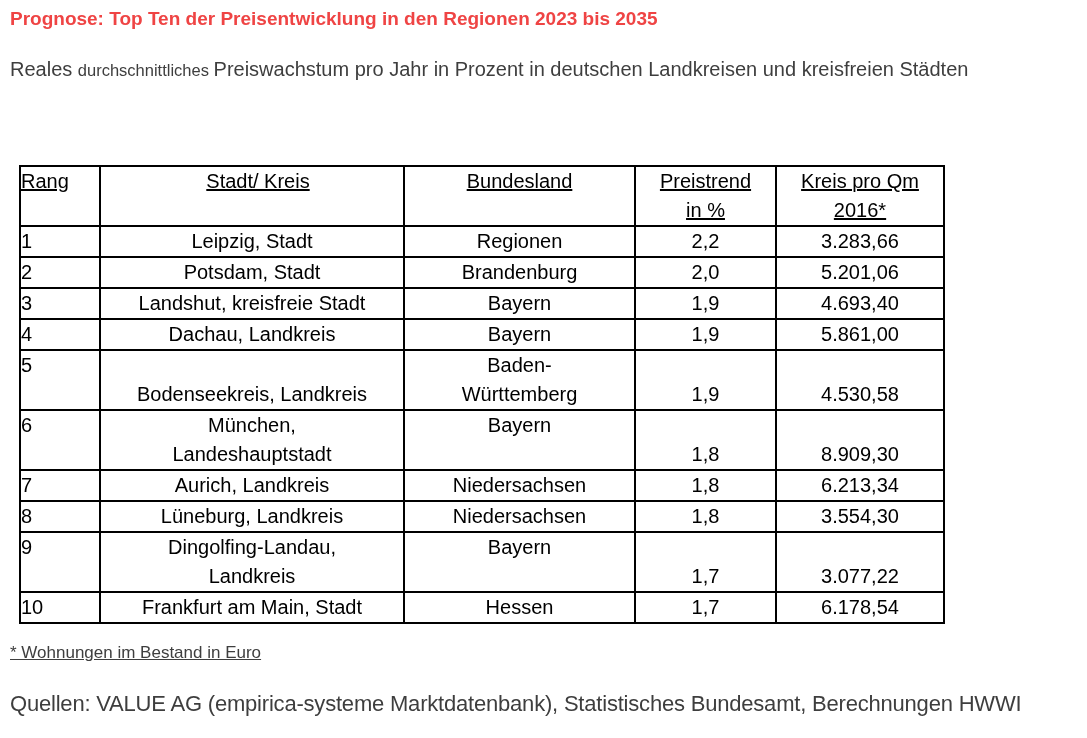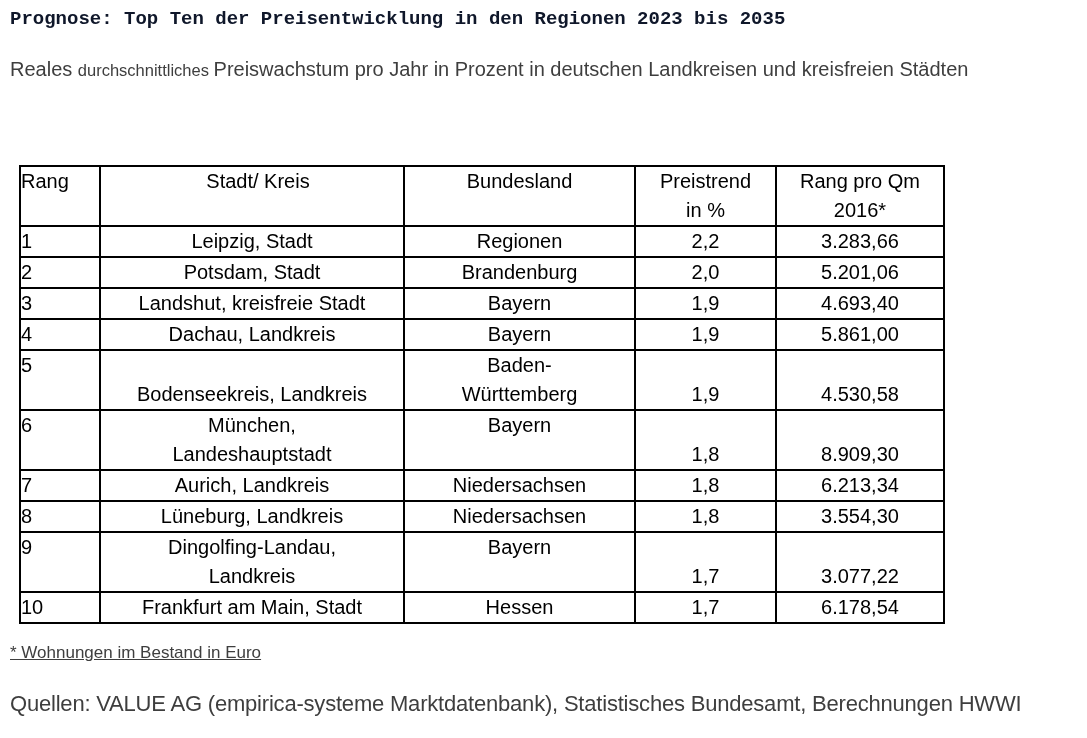--- a/index.html
+++ b/index.html
@@ -56,21 +56,21 @@
     padding: 0;
     font-weight: normal;
     box-sizing: border-box;
     overflow: hidden;
   }
   .data-table .line {
     height: 29px;
     line-height: 29px;
     white-space: nowrap;
   }
-  tr.hdr    { height: 59px; }
+  tr.hdr    { height: 59px; text-decoration: underline; }
   tr.single { height: 30px; }
   tr.tall   { height: 60px; }
 
   .col-rang         { text-align: left; padding-left: 9px; }
   .col-stadt-kreis  { text-align: center; padding-left: 10px; }
   .col-bundesland,
   .col-preistrend,
   .col-preis-pro-qm { text-align: center; }
   th.col-stadt-kreis { text-align: center; padding-left: 12px; }
 
@@ -93,21 +93,21 @@
     color: #3e3e3e;
     letter-spacing: -0.2px;
     white-space: nowrap;
   }
 </style>
 </head>
 <body>
 
 <div>
 
-  <h1 class="title" style="color: #0f172a; font-family: Liberation Mono, monospace;">Prognose: Top Ten der Preisentwicklung in den Regionen 2023 bis 2035</h1>
+  <h1 class="title" style="color: #ef4444;">Prognose: Top Ten der Preisentwicklung in den Regionen 2023 bis 2035</h1>
 
   <p class="subtitle"><span>Reales </span><span class="small">durchschnittliches </span><span>Preiswachstum pro Jahr in Prozent in deutschen Landkreisen und kreisfreien Städten</span></p>
 
   <table class="data-table">
     <colgroup>
       <col class="c0">
         <col class="c1">
         <col class="c2">
         <col class="c3">
         <col class="c4">
@@ -121,21 +121,21 @@
             <div class="line">Stadt/ Kreis</div>
           </th>
           <th class="col-bundesland">
             <div class="line">Bundesland</div>
           </th>
           <th class="col-preistrend">
             <div class="line">Preistrend</div>
             <div class="line">in %</div>
           </th>
           <th class="col-preis-pro-qm">
-            <div class="line">Rang pro Qm</div>
+            <div class="line">Kreis pro Qm</div>
             <div class="line">2016*</div>
           </th>
         </tr>
     </thead>
     <tbody id="table-body">
         <tr class="single">
           <td class="col-rang">
             <div class="line">1</div>
           </td>
           <td class="col-stadt-kreis">

